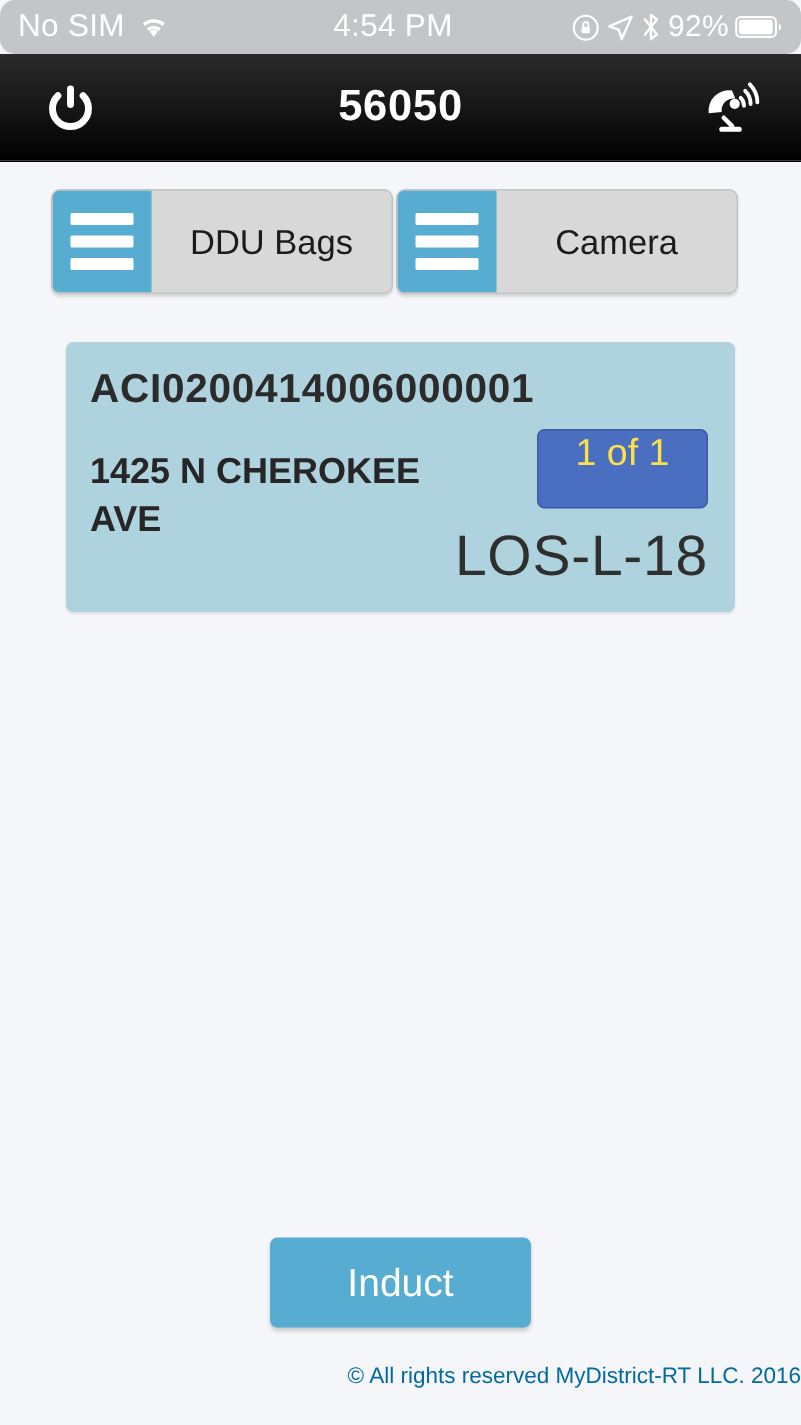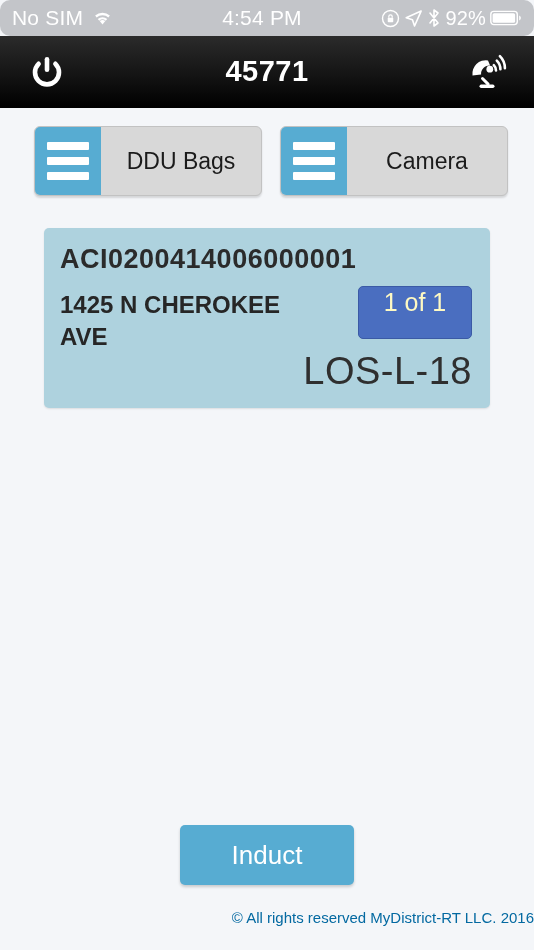--- a/index.html
+++ b/index.html
@@ -84,21 +84,21 @@
   .nav-bar { position: relative; }
   .nav-btn {
     width: 50px; height: 50px;
     display: flex; align-items: center; justify-content: center;
     z-index: 2;
   }
 
   
   .toolbar {
     display: flex;
-    gap: 18px;
+    gap: 2px;
     padding: 18px 22px 0 34px;
     box-sizing: border-box;
   }
   .tool-btn {
     flex: 1 1 0;
     height: 70px;
     display: flex;
     align-items: stretch;
     border-radius: 6px;
     overflow: hidden;
@@ -148,39 +148,39 @@
     height: 180px;
     margin: 0 22px;
     box-shadow: 0 1px 2px rgba(0,0,0,0.10);
   }
   .bag-id {
     font-size: 27px;
     font-weight: bold;
     color: #2b2b2b;
     letter-spacing: 0.5px;
     line-height: 1;
-    margin-bottom: 16px;
+    margin-bottom: 26px;
   }
   .bag-address {
     font-size: 24px;
     font-weight: bold;
     color: #262626;
     line-height: 1.35;
     width: 230px;
   }
   .count-badge {
     position: absolute;
     right: 18px;
     top: 58px;
     width: 114px;
     height: 53px;
     background: #4a6ec0;
     border: 1px solid #3b5aa5;
     border-radius: 5px;
-    color: #fef9c3;
+    color: #fde047;
     font-size: 25px;
     text-align: center;
     line-height: 1.04;
     padding-top: 2px;
     box-sizing: border-box;
   }
   .route-code {
     position: absolute;
     right: 18px;
     bottom: 18px;
@@ -268,21 +268,21 @@
   </div>
 
   <div class="nav-bar">
     <div class="nav-btn">
       <svg width="40" height="40" viewBox="0 0 40 40">
         <path d="M11.6 11.8a12 12 0 1 0 16.8 0" fill="none" stroke="#ffffff" stroke-width="4.6" stroke-linecap="round"></path>
         <rect x="17.7" y="5" width="4.6" height="15" rx="2.3" fill="#ffffff"></rect>
       </svg>
     </div>
 
-    <div class="nav-title">45771</div>
+    <div class="nav-title">56050</div>
 
     <div class="nav-btn">
       <svg width="42" height="42" viewBox="0 0 42 42">
         <path d="M6.5 24.5A13.5 13.5 0 0 1 22 9.4l2.2 5.3a8 8 0 0 0-9.1 8.9z" fill="#ffffff"></path>
         <circle cx="23.8" cy="18.2" r="3.4" fill="#ffffff"></circle>
         <path d="M16.5 27.5l5.6 5.6" stroke="#ffffff" stroke-width="3" stroke-linecap="round"></path>
         <rect x="13.5" y="33.5" width="15" height="3.4" rx="1.7" fill="#ffffff"></rect>
         <path d="M27.8 14.2a7.5 7.5 0 0 1 2.2 5.3" fill="none" stroke="#ffffff" stroke-width="2.6" stroke-linecap="round"></path>
         <path d="M30.8 9.6a12.3 12.3 0 0 1 3.6 8.7" fill="none" stroke="#ffffff" stroke-width="2.6" stroke-linecap="round"></path>
         <path d="M33.9 5.2a17 17 0 0 1 5 12" fill="none" stroke="#ffffff" stroke-width="2.6" stroke-linecap="round"></path>

